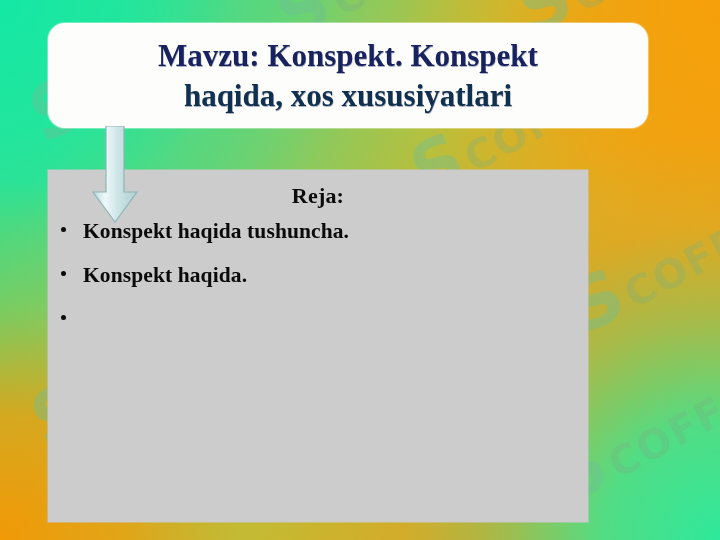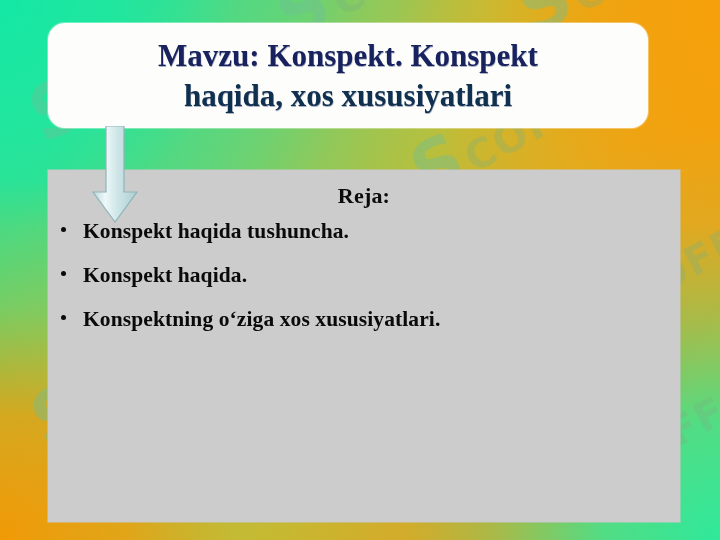--- a/index.html
+++ b/index.html
@@ -129,21 +129,21 @@
     padding: 0 14px;
     text-shadow: 0.5px 0.5px 0 rgba(23,34,94,0.35);
   }
   #title-text .l2 { color: #10304f; }
 
   
   #content-panel {
     position: absolute;
     left: 48px;
     top: 170px;
-    width: 632px;
+    width: 540px;
     height: 352px;
     background: #cccccc;
     box-shadow: 0 0 0 1px rgba(200,200,200,0.5);
   }
   #reja-heading {
     text-align: center;
     font-family: "Liberation Serif", serif;
     font-weight: bold;
     font-size: 22px;
     color: #0b0b0b;
@@ -237,21 +237,20 @@
       <li>
         <span class="dot"></span>
         <span>Konspekt haqida tushuncha.</span>
       </li>
       <li>
         <span class="dot"></span>
         <span>Konspekt haqida.</span>
       </li>
       <li>
         <span class="dot"></span>
-        <span>Konspektning o‘ziga xos xususiyatlari.</span>
       </li>
     </ul>
   </div>
 
   <svg id="down-arrow" viewBox="0 0 46 98">
     <defs>
       <linearGradient id="arrGrad" x1="0" y1="0" x2="1" y2="0">
         <stop offset="0%" stop-color="#bcd9dc"></stop>
         <stop offset="28%" stop-color="#eef8f9"></stop>
         <stop offset="55%" stop-color="#cfe6e8"></stop>

